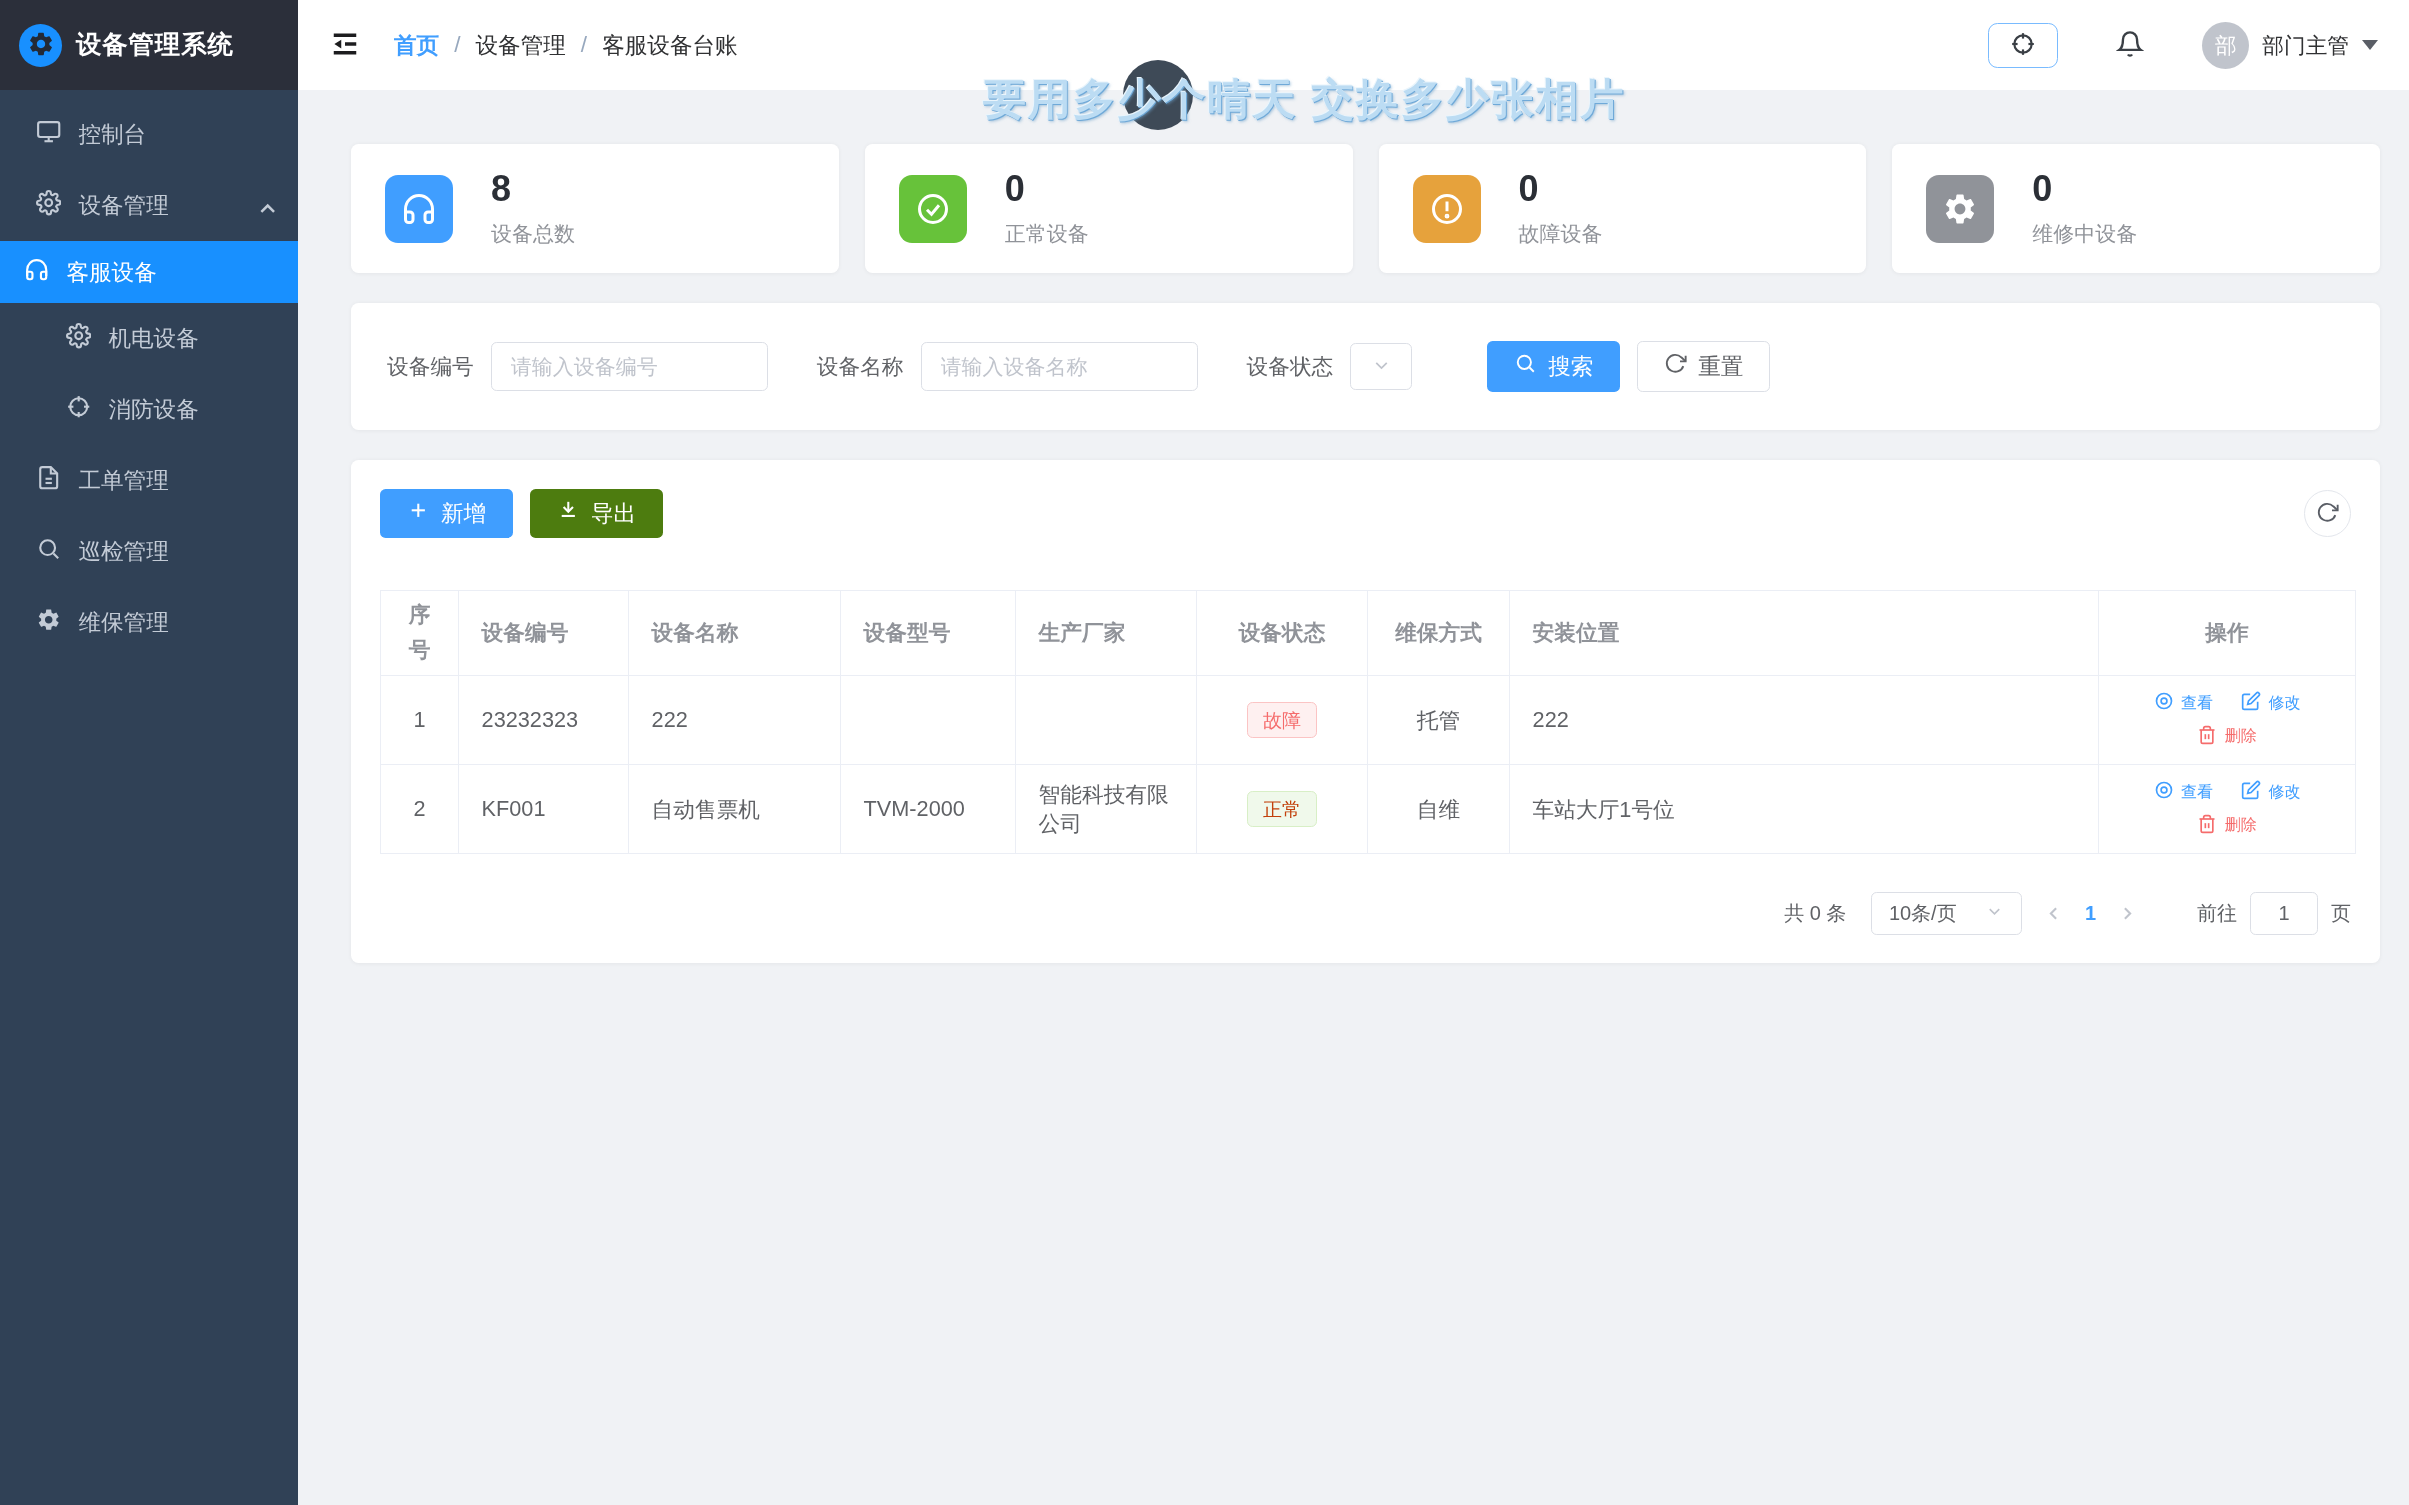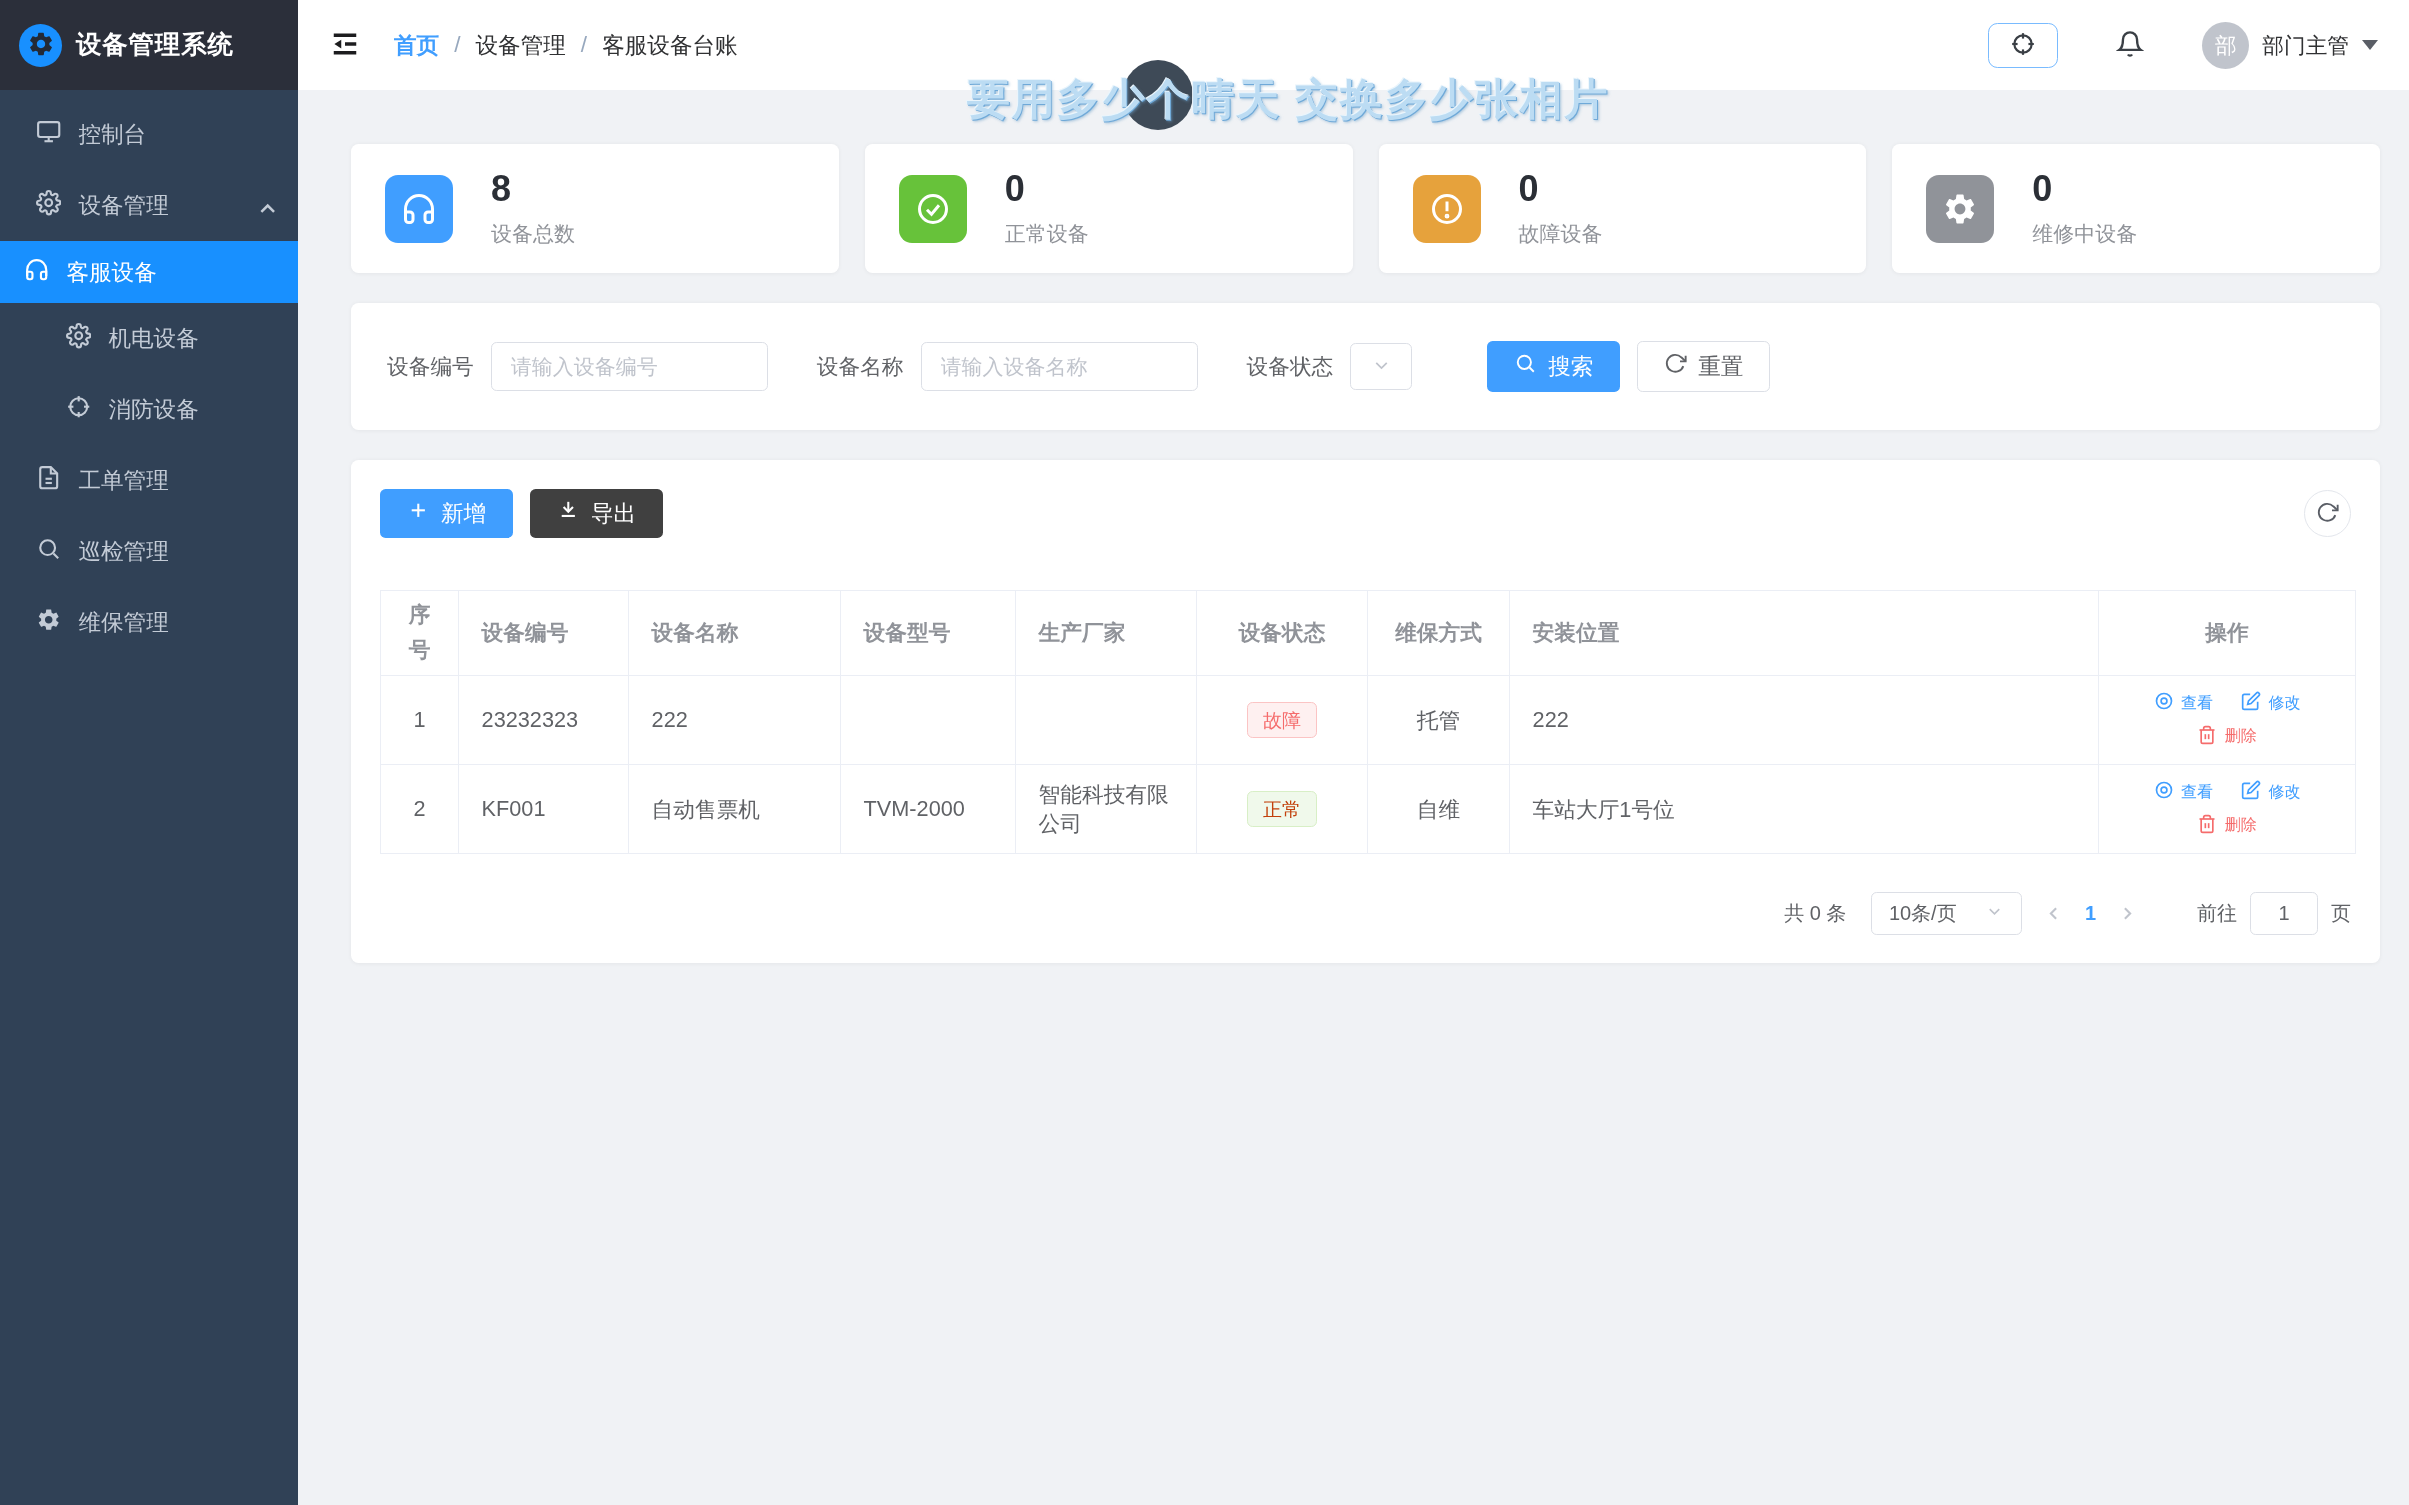--- a/index.html
+++ b/index.html
@@ -34,21 +34,21 @@
   .bell-btn { margin-left:58px; color:#3a3f45; cursor:pointer; display:flex; }
   .bell-btn svg { width:28px; height:28px; }
   .user-box { margin-left:58px; display:flex; align-items:center; cursor:pointer; }
   .avatar { width:47px; height:47px; border-radius:50%; background:#c0c4cc; color:#fff; font-size:21.7px; display:flex; align-items:center; justify-content:center; }
   .user-name { font-size:21.7px; color:#303133; margin-left:13px; }
   .caret-down { width:0; height:0; border-left:8.5px solid transparent; border-right:8.5px solid transparent; border-top:10.4px solid #5a5e66; margin-left:13px; }
 
   
   .watermark { position:absolute; left:967px; top:60px; width:443px; height:72px; z-index:60; pointer-events:none; }
   .wm-circle { position:absolute; left:156px; top:0; width:70px; height:70px; border-radius:50%; background:#3e4a57; }
-  .wm-text { position:absolute; left:0; top:11.3px; white-space:nowrap; font-size:43px; font-weight:700; color:#bcdcf3;
+  .wm-text { position:absolute; left:16px; top:11.3px; white-space:nowrap; font-size:43px; font-weight:700; color:#bcdcf3;
              text-shadow:-0.9px -0.9px 0 #eaf5fc, 0.9px 0.9px 0 #6fa9d8, 1.9px 1.9px 2.8px rgba(110,160,200,.55); letter-spacing:1.9px; }
 
   
   .main { position:absolute; left:298px; right:0; top:90px; bottom:0; padding:54px 30px 0 53px; }
   .card { background:#fff; border-radius:7.5px; box-shadow:0 0.9px 4.7px rgba(0,0,0,.05); }
 
   .stats-row { display:flex; gap:26px; }
   .stat-card { flex:1; height:129px; display:flex; align-items:center; padding-left:34px; }
   .stat-icon { width:68px; height:68px; border-radius:13px; display:flex; align-items:center; justify-content:center; color:#fff; flex:none; }
   .stat-icon svg { width:36px; height:36px; }
@@ -60,21 +60,21 @@
   .filter-card { margin-top:30px; height:127px; display:flex; align-items:center; padding:0 36px; }
   .f-label { font-size:21.7px; color:#606266; margin-right:17px; white-space:nowrap; }
   .f-input { width:277px; height:49px; border:0.9px solid #dcdfe6; border-radius:5.6px; padding:0 19px; font-size:21px; color:#606266; outline:none; font-family:inherit; }
   .f-input::placeholder { color:#c0c4cc; }
   .gap { width:49px; flex:none; }
   .f-select { width:62px; height:47px; border:0.9px solid #dcdfe6; border-radius:5.6px; display:flex; align-items:center; justify-content:center; color:#c0c4cc; cursor:pointer; background:#fff; }
   .f-select svg { width:21px; height:21px; }
   .btn { display:inline-flex; align-items:center; justify-content:center; height:51px; border-radius:5.6px; font-size:22.6px; cursor:pointer; border:0.9px solid transparent; padding:16px 26px; white-space:nowrap; font-family:inherit; }
   .btn svg { width:22.6px; height:22.6px; margin-right:11.3px; }
   .btn-primary { background:#409eff; color:#fff; }
-  .btn-success { background:#404040; color:#fff;justify-content:center; }
+  .btn-success { background:#4d7c0f; color:#fff;justify-content:center; }
   .btn-plain { background:#fff; border-color:#dcdfe6; color:#606266; }
   .search-btn { margin-left:75px; }
   .reset-btn { margin-left:17px; }
 
   .table-card { margin-top:30px; min-height:502px; padding:29px 29px 28px 29px; }
   .toolbar { display:flex; align-items:center; }
   .toolbar .btn { height:49px; }
   .export-btn { margin-left:17px; }
   .refresh-btn { margin-left:auto; width:47px; height:47px; border-radius:50%; border:0.9px solid #e3e6ec; background:#fff; color:#5a5e66; display:flex; align-items:center; justify-content:center; cursor:pointer; }
   .refresh-btn svg { width:22.6px; height:22.6px; }

